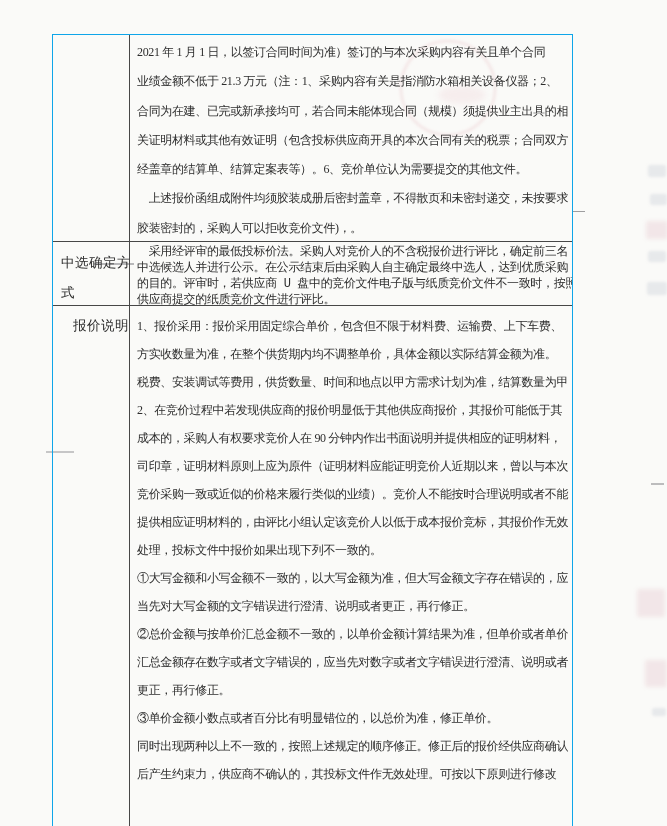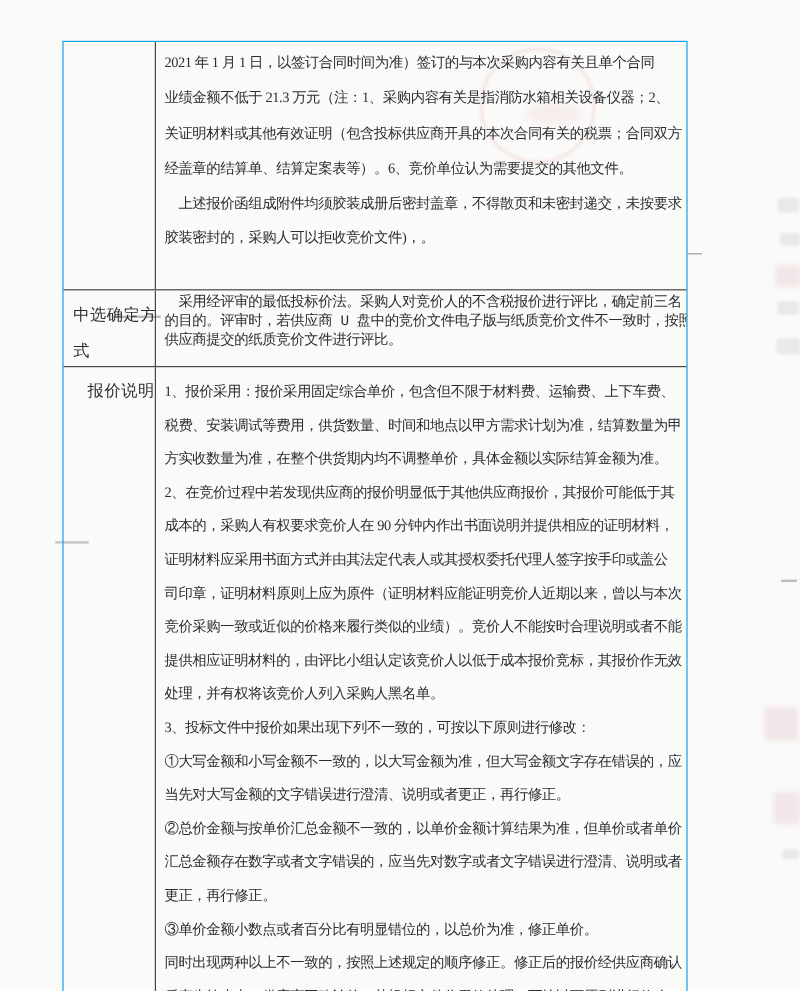--- a/index.html
+++ b/index.html
@@ -91,55 +91,55 @@
   <div class="dash a3"></div>
   <div class="dash a4"></div>
 
   <div class="tbl">
 
     <div class="row row-1">
       <div class="lbl"></div>
       <div class="cnt">
           <div class="ln">2021 年 1 月 1 日，以签订合同时间为准）签订的与本次采购内容有关且单个合同</div>
           <div class="ln">业绩金额不低于 21.3 万元（注：1、采购内容有关是指消防水箱相关设备仪器；2、</div>
+          <div class="ln">合同为在建、已完或新承接均可，若合同未能体现合同（规模）须提供业主出具的相</div>
           <div class="ln">关证明材料或其他有效证明（包含投标供应商开具的本次合同有关的税票；合同双方</div>
           <div class="ln">经盖章的结算单、结算定案表等）。6、竞价单位认为需要提交的其他文件。</div>
           <div class="ln">　上述报价函组成附件均须胶装成册后密封盖章，不得散页和未密封递交，未按要求</div>
           <div class="ln">胶装密封的，采购人可以拒收竞价文件)，。</div>
         </div>
     </div>
 
     <div class="row row-2">
       <div class="lbl">
           <div class="ln">中选确定方</div>
           <div class="ln">式</div>
         </div>
       <div class="cnt">
           <div class="ln">　采用经评审的最低投标价法。采购人对竞价人的不含税报价进行评比，确定前三名</div>
+          <div class="ln">中选候选人并进行公示。在公示结束后由采购人自主确定最终中选人，达到优质采购</div>
           <div class="ln">的目的。评审时，若供应商 U 盘中的竞价文件电子版与纸质竞价文件不一致时，按照</div>
           <div class="ln">供应商提交的纸质竞价文件进行评比。</div>
         </div>
     </div>
 
     <div class="row row-3">
       <div class="lbl">
           <div class="ln">报价说明</div>
         </div>
       <div class="cnt">
           <div class="ln">1、报价采用：报价采用固定综合单价，包含但不限于材料费、运输费、上下车费、</div>
+          <div class="ln">方实收数量为准，在整个供货期内均不调整单价，具体金额以实际结算金额为准。</div>
           <div class="ln">税费、安装调试等费用，供货数量、时间和地点以甲方需求计划为准，结算数量为甲</div>
-          <div class="ln">方实收数量为准，在整个供货期内均不调整单价，具体金额以实际结算金额为准。</div>
           <div class="ln">2、在竞价过程中若发现供应商的报价明显低于其他供应商报价，其报价可能低于其</div>
           <div class="ln">成本的，采购人有权要求竞价人在 90 分钟内作出书面说明并提供相应的证明材料，</div>
-          <div class="ln">证明材料应采用书面方式并由其法定代表人或其授权委托代理人签字按手印或盖公</div>
           <div class="ln">司印章，证明材料原则上应为原件（证明材料应能证明竞价人近期以来，曾以与本次</div>
           <div class="ln">竞价采购一致或近似的价格来履行类似的业绩）。竞价人不能按时合理说明或者不能</div>
           <div class="ln">提供相应证明材料的，由评比小组认定该竞价人以低于成本报价竞标，其报价作无效</div>
-          <div class="ln">处理，并有权将该竞价人列入采购人黑名单。</div>
-          <div class="ln">3、投标文件中报价如果出现下列不一致的，可按以下原则进行修改：</div>
+          <div class="ln">处理，投标文件中报价如果出现下列不一致的。</div>
           <div class="ln">①大写金额和小写金额不一致的，以大写金额为准，但大写金额文字存在错误的，应</div>
           <div class="ln">当先对大写金额的文字错误进行澄清、说明或者更正，再行修正。</div>
           <div class="ln">②总价金额与按单价汇总金额不一致的，以单价金额计算结果为准，但单价或者单价</div>
           <div class="ln">汇总金额存在数字或者文字错误的，应当先对数字或者文字错误进行澄清、说明或者</div>
           <div class="ln">更正，再行修正。</div>
           <div class="ln">③单价金额小数点或者百分比有明显错位的，以总价为准，修正单价。</div>
           <div class="ln">同时出现两种以上不一致的，按照上述规定的顺序修正。修正后的报价经供应商确认</div>
           <div class="ln">后产生约束力，供应商不确认的，其投标文件作无效处理。可按以下原则进行修改</div>
         </div>
     </div>

